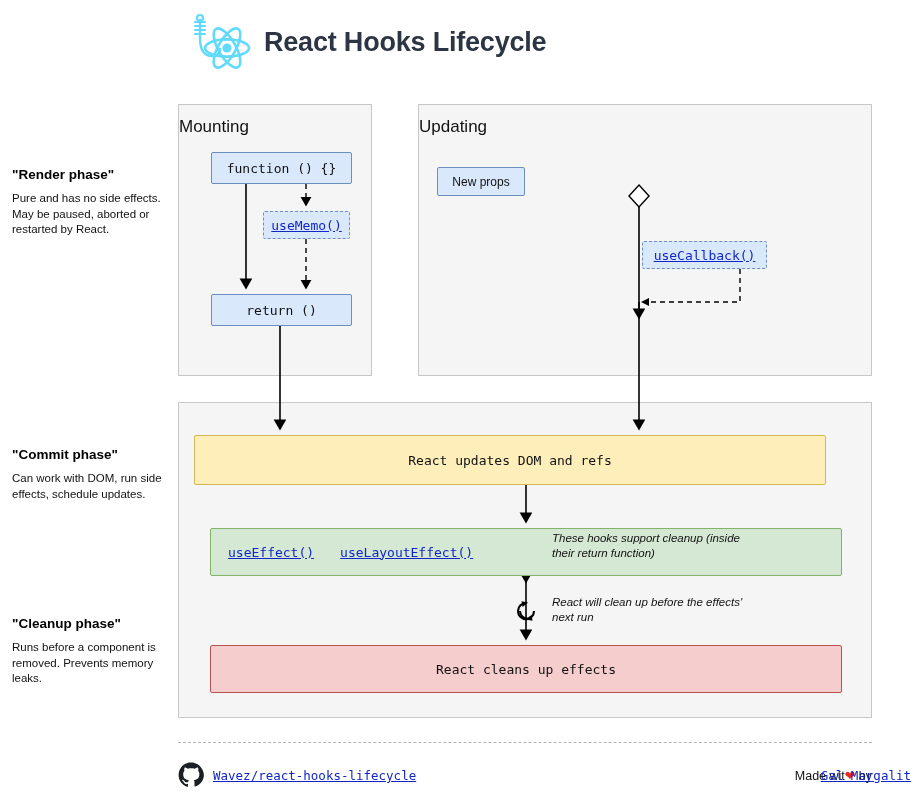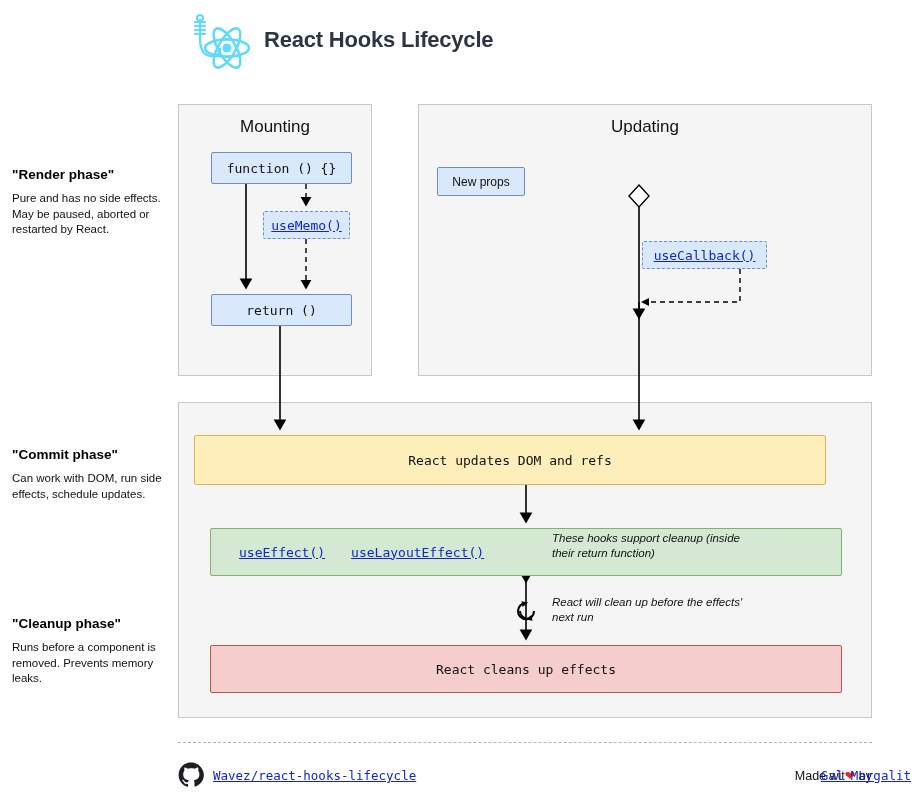--- a/index.html
+++ b/index.html
@@ -15,21 +15,21 @@
     color: #000000;
     overflow: hidden;
   }
   .stage { position: absolute; inset: 0; }
   .abs { position: absolute; box-sizing: border-box; }
 
   
   #header-logo { left: 182px; top: 10px; width: 76px; height: 76px; }
   #page-title {
     left: 264px; top: 27px;
-    font-size: 22px; font-weight: bold;
+    font-size: 27px; font-weight: bold;
     color: #2b3543;
     letter-spacing: -0.2px;
     white-space: nowrap;
   }
 
   
   .phase-block { left: 12px; width: 160px; }
   .phase-title {
     font-size: 13.5px; font-weight: bold; color: #000;
     margin-bottom: 9px; white-space: nowrap;
@@ -42,21 +42,21 @@
   
   .panel {
     background: #f5f5f5;
     border: 1px solid #c8c8c8;
   }
   #panel-mounting { left: 178px; top: 104px; width: 194px; height: 272px; }
   #panel-updating { left: 418px; top: 104px; width: 454px; height: 272px; }
   #panel-commit   { left: 178px; top: 402px; width: 694px; height: 316px; }
   .panel-title {
     position: absolute; left: 0; right: 0; top: 12px;
-    text-align: center; font-size: 17px; color: #111;
+    text-align: left; font-size: 17px; color: #111;
   }
 
   
   .node {
     border-radius: 2px;
     display: flex; align-items: center; justify-content: center;
     font-family: "DejaVu Sans Mono", monospace;
     font-size: 13px;
     text-align: center;
   }
@@ -89,21 +89,21 @@
   #node-hooksbar {
     left: 521px; top: 155px; width: 339px; height: 29px;
     display: flex; align-items: center; justify-content: space-around;
   }
   #node-usecallback { left: 642px; top: 241px; width: 125px; height: 28px; }
 
   
   #node-dom    { left: 194px; top: 435px; width: 632px; height: 50px; }
   #node-effect {
     left: 210px; top: 528px; width: 632px; height: 48px;
-    justify-content: flex-start; padding-left: 28px; gap: 26px;
+    justify-content: flex-start; padding-left: 17px; gap: 26px;
   }
   #node-cleanup { left: 210px; top: 645px; width: 632px; height: 48px; }
 
   .note-italic {
     font-family: "Liberation Sans", sans-serif;
     font-style: italic; font-size: 11.5px; line-height: 15px; color: #111;
   }
   #note-hooks-cleanup { left: 552px; top: 531px; width: 200px; }
   #note-react-cleanup { left: 552px; top: 595px; width: 210px; }
 

